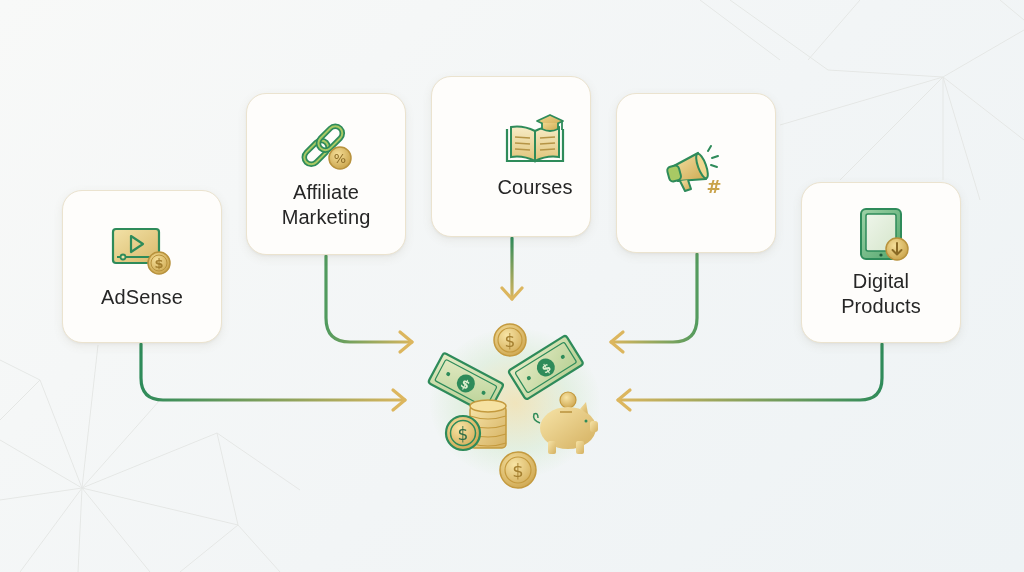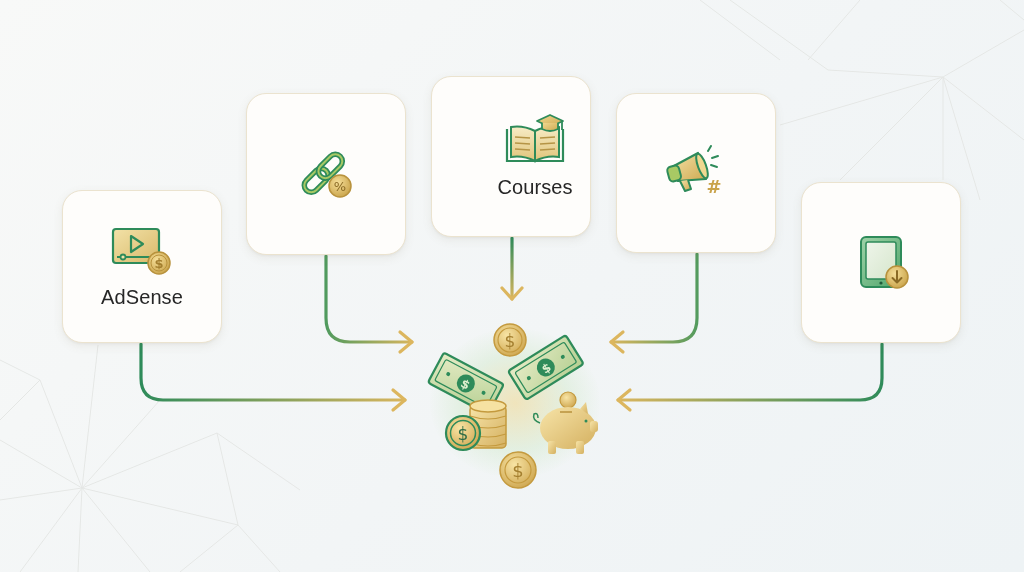--- a/index.html
+++ b/index.html
@@ -161,20 +161,22 @@
         <g transform="rotate(-45 30 28)">
           <rect x="6" y="20" width="28" height="14" rx="7" fill="none" stroke="#2e8b5a" stroke-width="5.5"></rect>
           <rect x="6" y="20" width="28" height="14" rx="7" fill="none" stroke="#a8c964" stroke-width="2"></rect>
           <rect x="26" y="20" width="28" height="14" rx="7" fill="none" stroke="#2e8b5a" stroke-width="5.5"></rect>
           <rect x="26" y="20" width="28" height="14" rx="7" fill="none" stroke="#a8c964" stroke-width="2"></rect>
         </g>
         <circle cx="46" cy="40" r="11" fill="url(#coinB)" stroke="#b8923d" stroke-width="1.5"></circle>
         <text x="46" y="45" font-size="13" text-anchor="middle" fill="#8a6a25" font-family="DejaVu Sans, sans-serif">%</text>
       </svg>
     </div>
+    <div class="label">Affiliate
+Marketing</div>
   </div>
 
   <div class="card" style="left:431px; top:76px; height:161px;padding-left:48px;">
     <div class="icon">
       <svg width="64" height="56" viewBox="0 0 64 56">
         <defs>
           <linearGradient id="pg" x1="0" y1="0" x2="0" y2="1">
               <stop offset="0" stop-color="#f7ecc6"></stop>
               <stop offset="1" stop-color="#e0c47a"></stop>
             </linearGradient>
@@ -242,20 +244,22 @@
               <stop offset="1" stop-color="#c9a34a"></stop>
             </radialGradient>
         </defs>
         <rect x="12" y="2" width="40" height="50" rx="5" fill="url(#tab)" stroke="#2e8b5a" stroke-width="2"></rect>
         <rect x="17" y="7" width="30" height="37" rx="2" fill="url(#scr2)" stroke="#2e8b5a" stroke-width="1.5"></rect>
         <circle cx="32" cy="48" r="1.6" fill="#1f5a3a"></circle>
         <circle cx="48" cy="42" r="11" fill="url(#coinD)" stroke="#b8923d" stroke-width="1.5"></circle>
         <path d="M48 36 V47 M43.5 43 L48 47.5 L52.5 43" fill="none" stroke="#8a6a25" stroke-width="2" stroke-linecap="round" stroke-linejoin="round"></path>
       </svg>
     </div>
+    <div class="label">Digital
+Products</div>
   </div>
 
   <div class="hub">
     <div class="hub-glow"></div>
     <svg width="190" height="190" viewBox="0 0 190 190" style="position:absolute; left:0; top:0;">
       <defs>
         <radialGradient id="gc" cx="0.4" cy="0.35" r="0.75">
             <stop offset="0" stop-color="#f8e4a4"></stop>
             <stop offset="1" stop-color="#cba24a"></stop>
           </radialGradient>

